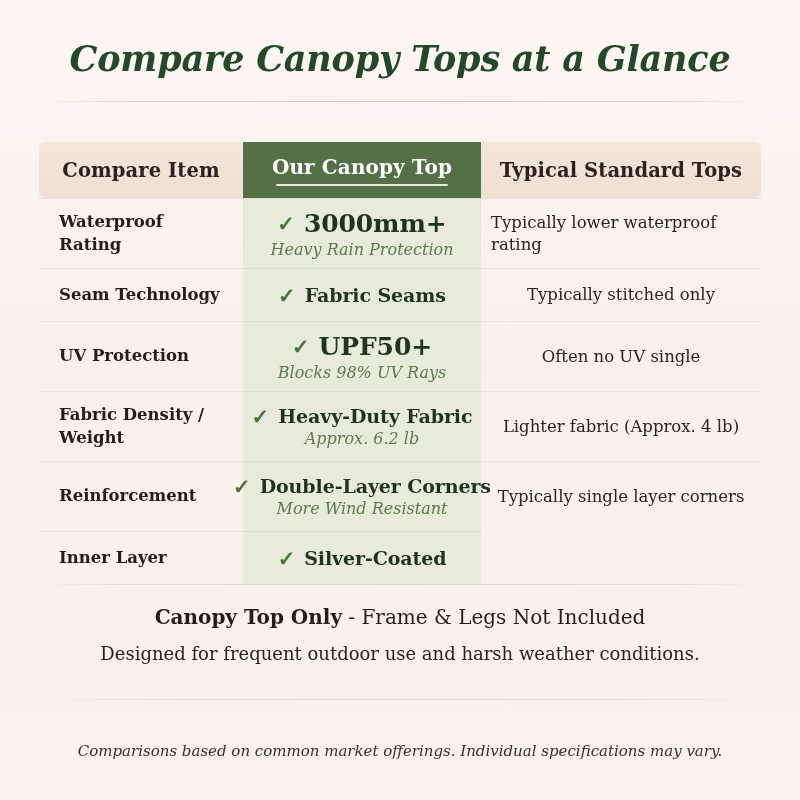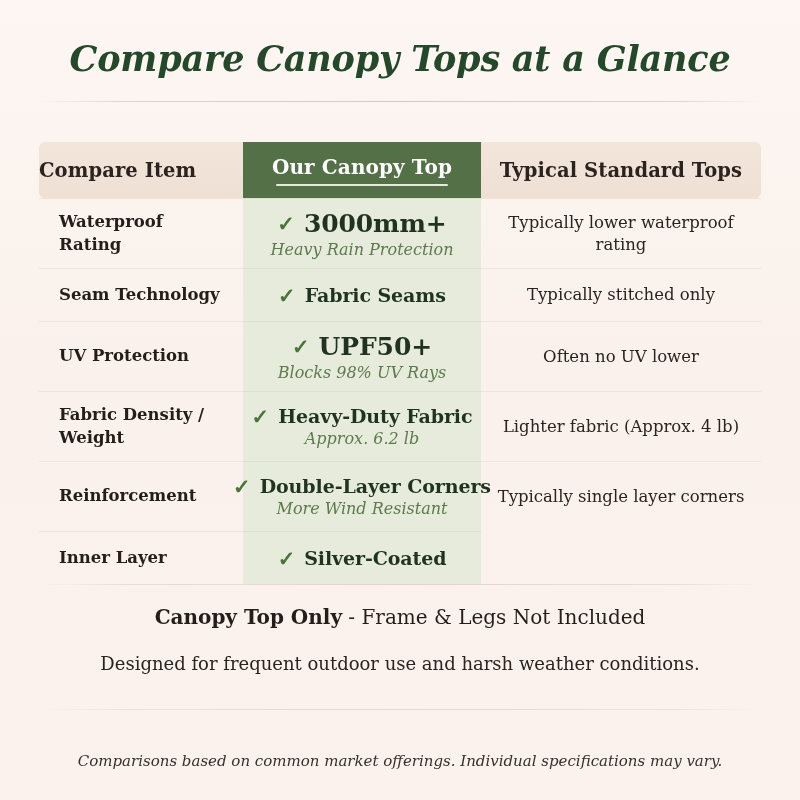--- a/index.html
+++ b/index.html
@@ -68,32 +68,33 @@
   .row + .row .c1,
   .row + .row .c3 {
     border-top: 1px solid #f0e2dc;
   }
   .row + .row .c2 {
     border-top: 1px solid #dbe2cd;
   }
 
   .c1 { width: 204px; box-sizing: border-box; padding: 0 14px 0 20px; display: flex; align-items: center; }
   .c2 { width: 238px; box-sizing: border-box; padding: 0 0; display: flex; flex-direction: column; align-items: center; justify-content: center; }
-  .c3 { width: 280px; box-sizing: border-box; padding: 0 10px; display: flex; align-items: center; justify-content: center; text-align: center; }
+  .c3 { width: 280px; box-sizing: border-box; padding: 0 10px; display: flex; align-items: center; justify-content: center; text-align: left; }
 
   
   .head {
     height: 56px;
   }
   .head .c1, .head .c3 {
     background: linear-gradient(180deg, #f2e5da 0%, #efe0d4 100%);
     border-top: 0;
   }
   .head .c1 {
     border-radius: 6px 0 0 6px;
+    justify-content: center;
     padding: 0;
   }
   .head .c3 {
     border-radius: 0 6px 6px 0;
   }
   .head .c2 {
     background: #547047;
     border-top: 0;
     justify-content: center;
     position: relative;
@@ -182,21 +183,21 @@
   .foot-line1 {
     margin-top: 20px;
     font-family: "DejaVu Serif", "Liberation Serif", serif;
     font-size: 20px;
     color: #241d1a;
   }
   .foot-line1 b {
     font-weight: bold;
   }
   .foot-line2 {
-    margin-top: 24px;
+    margin-top: 14px;
     font-family: "DejaVu Serif", "Liberation Serif", serif;
     font-size: 18px;
     color: #2c2320;
   }
   .foot-rule-bottom {
     margin: 35px auto 0 auto;
     width: 722px;
     height: 1px;
     background: linear-gradient(90deg, rgba(214,196,186,0) 0%, #efe1d9 12%, #e7d7ce 50%, #efe1d9 88%, rgba(214,196,186,0) 100%);
   }
@@ -271,21 +272,21 @@
         <span class="item-label">UV Protection</span>
       </div>
       <div class="c2">
         <span class="ours-main">
           <span class="check">✓</span>
           <span class="ours-text big">UPF50+</span>
         </span>
         <span class="ours-sub">Blocks 98% UV Rays</span>
       </div>
       <div class="c3">
-        <span class="typ-text">Often no UV lower</span>
+        <span class="typ-text">Often no UV single</span>
       </div>
     </div>
 
     <div class="row r-tall">
       <div class="c1">
         <span class="item-label">Fabric Density / Weight</span>
       </div>
       <div class="c2">
         <span class="ours-main">
           <span class="check">✓</span>

